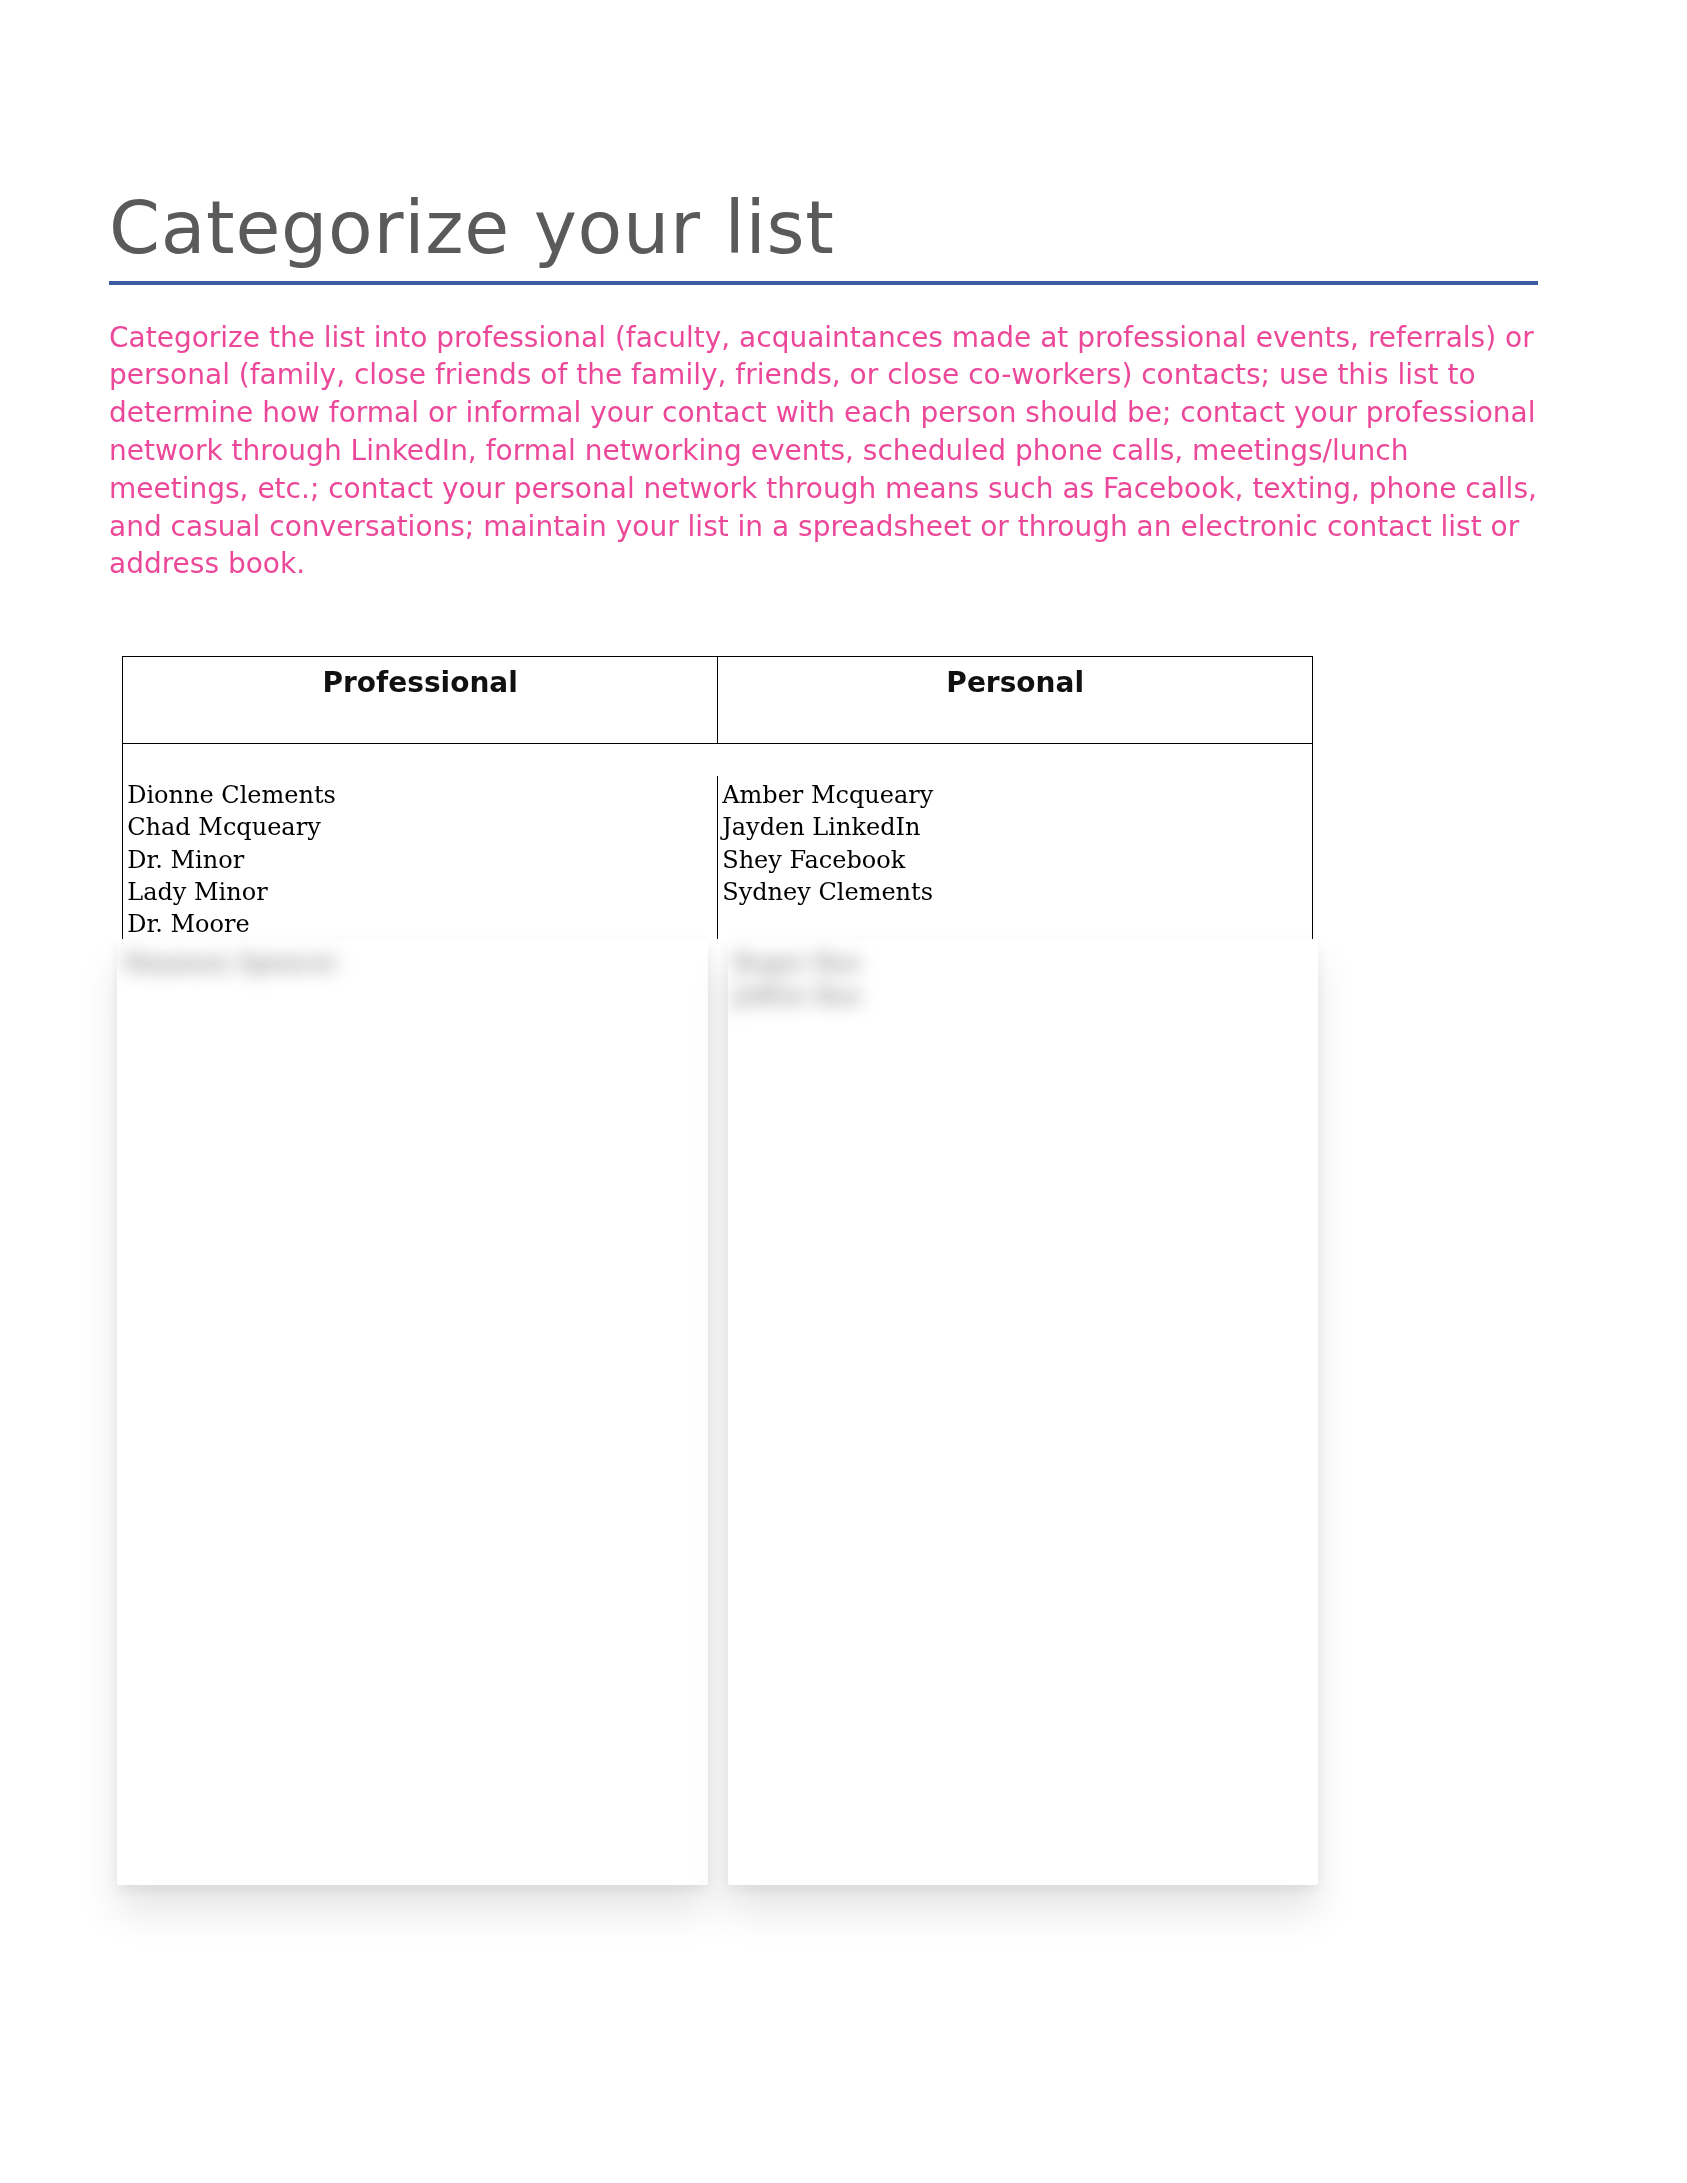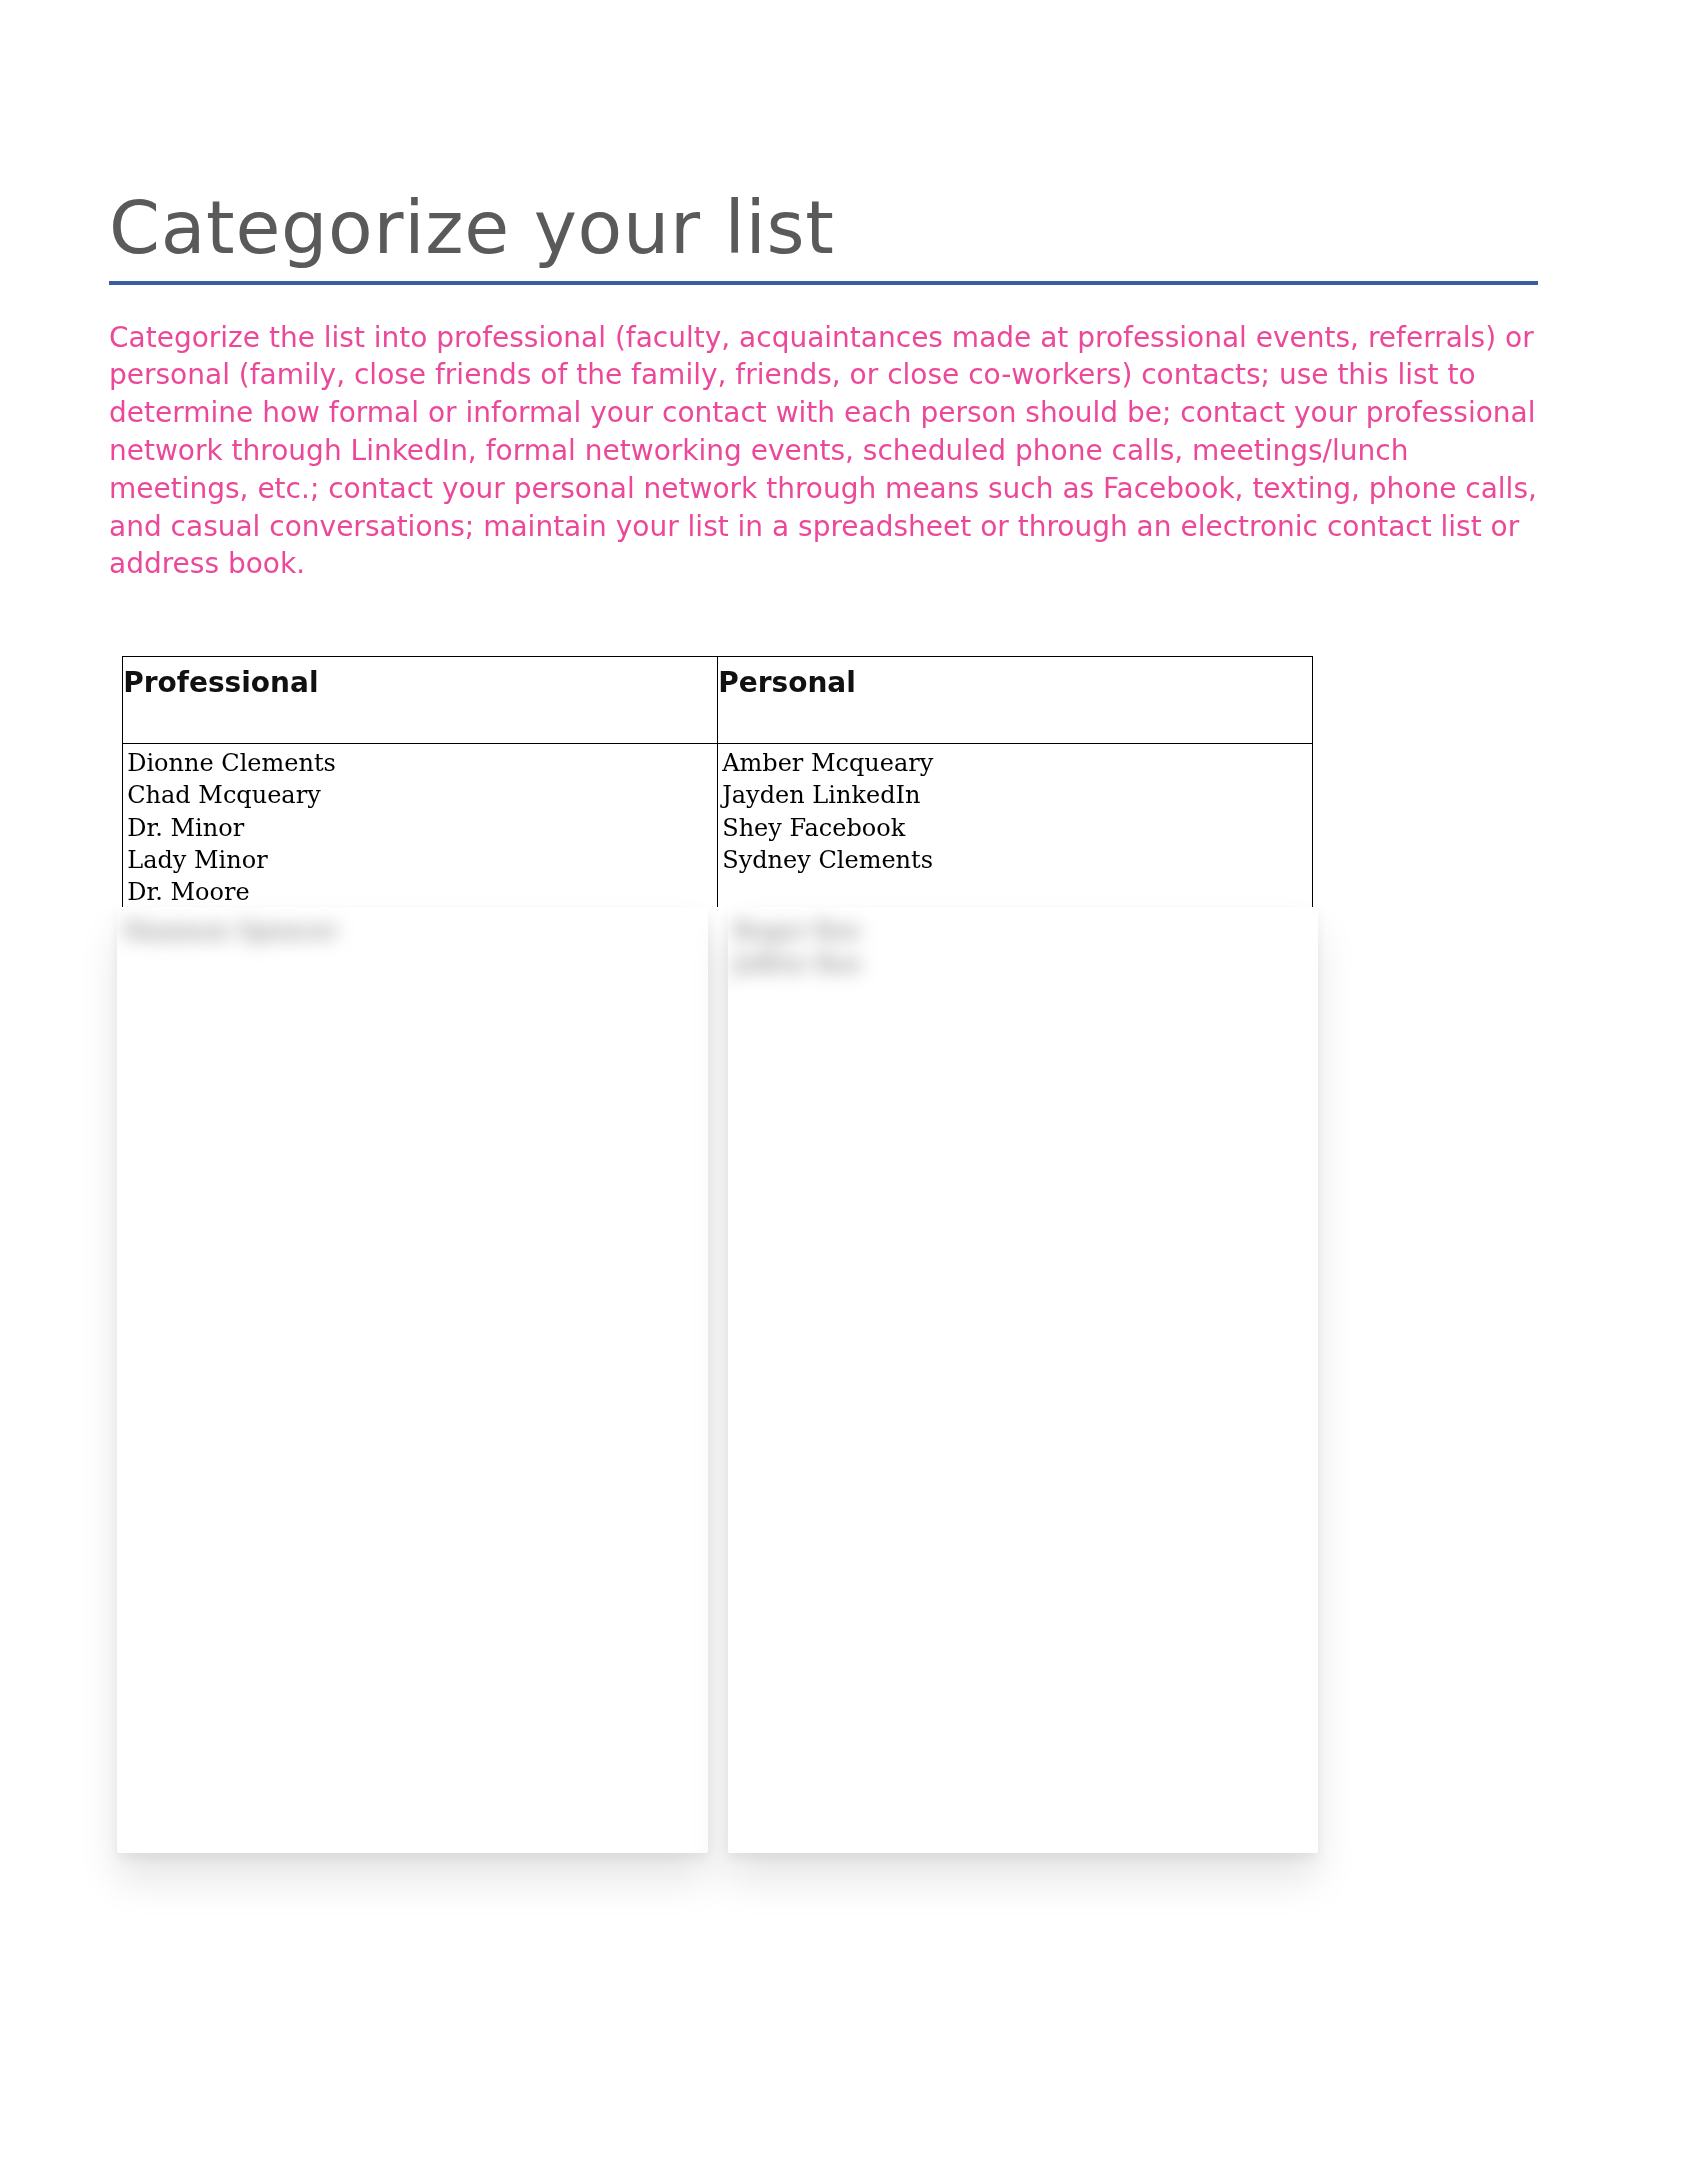--- a/index.html
+++ b/index.html
@@ -43,36 +43,37 @@
       border-bottom: none;
       box-sizing: border-box;
     }
     .table-header {
       display: flex;
       border-bottom: 1.3px solid #000000;
       height: 86px;
     }
     .table-header .col {
       flex: 1;
-      text-align: left;
+      text-align: center;
       font-family: "DejaVu Sans", "Verdana", Arial, sans-serif;
       font-weight: 700;
       font-size: 28px;
       color: #111111;
       padding-top: 9.3px;
       box-sizing: border-box;
     }
     .table-header .col:first-child {
       border-right: 1.3px solid #000000;
     }
     .table-body {
       display: flex;
       height: 163px;
       overflow: hidden;
       border-bottom: none;
+      margin-top: 32px;
     }
     .table-body .col {
       flex: 1;
       box-sizing: border-box;
       padding: 2.6px 5.3px 0 4px;
     }
     .table-body .col:first-child {
       border-right: 1.3px solid #000000;
     }
     .name-line {

